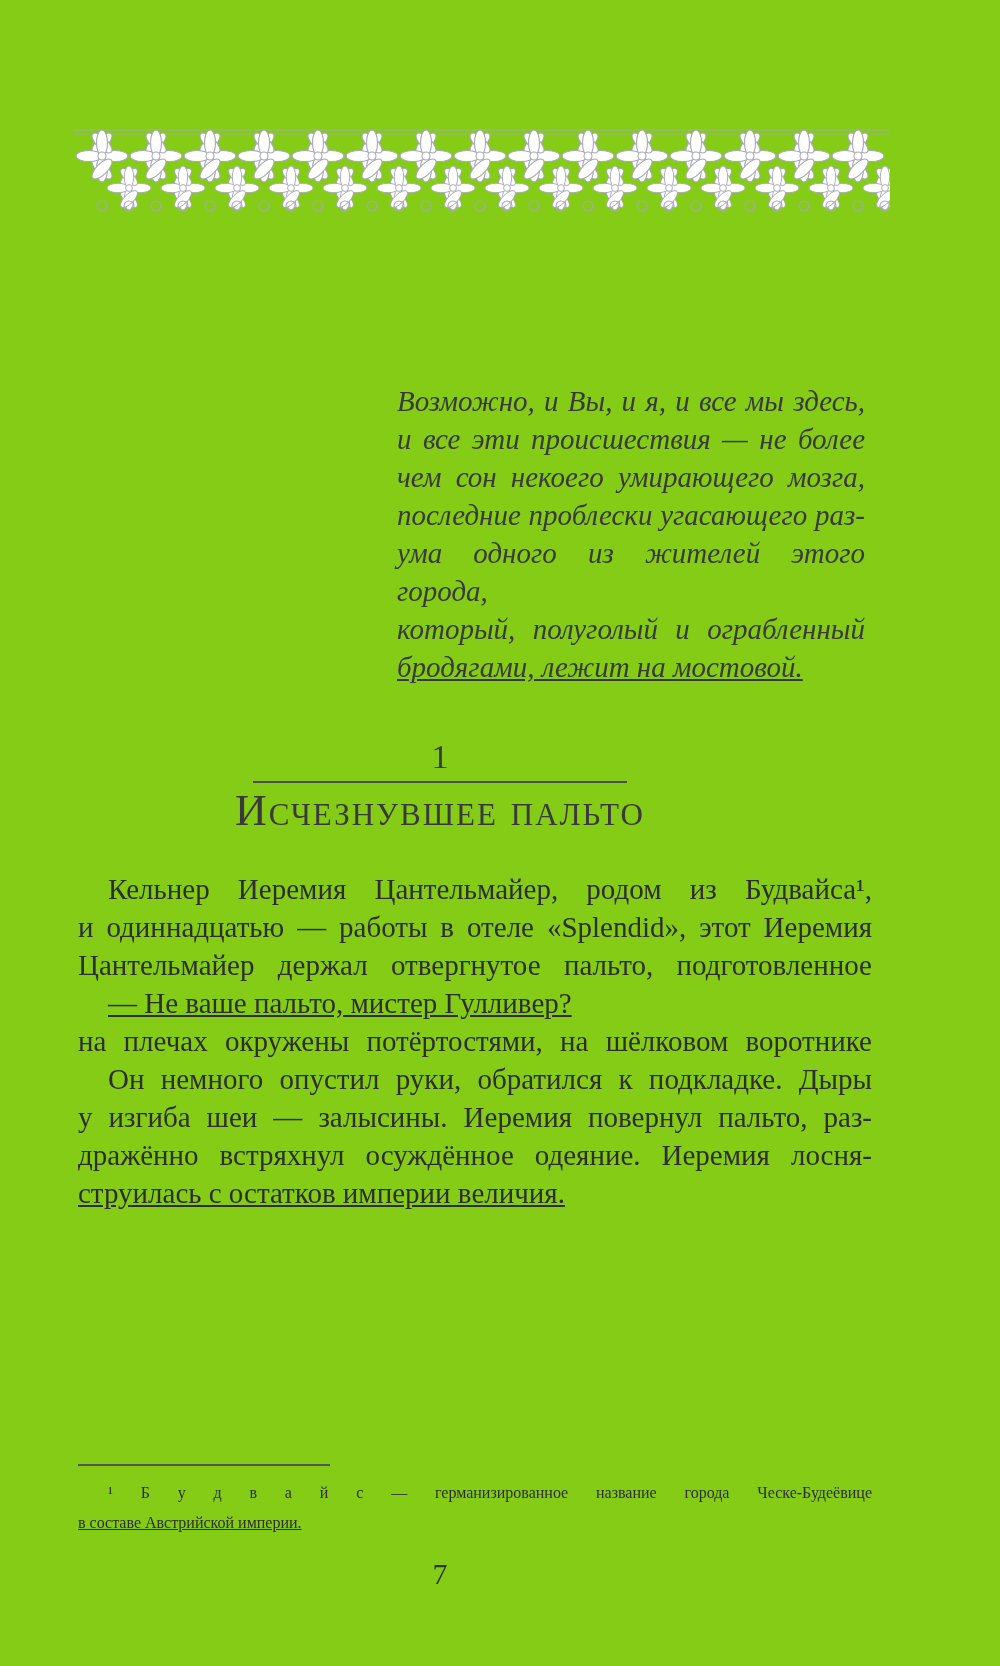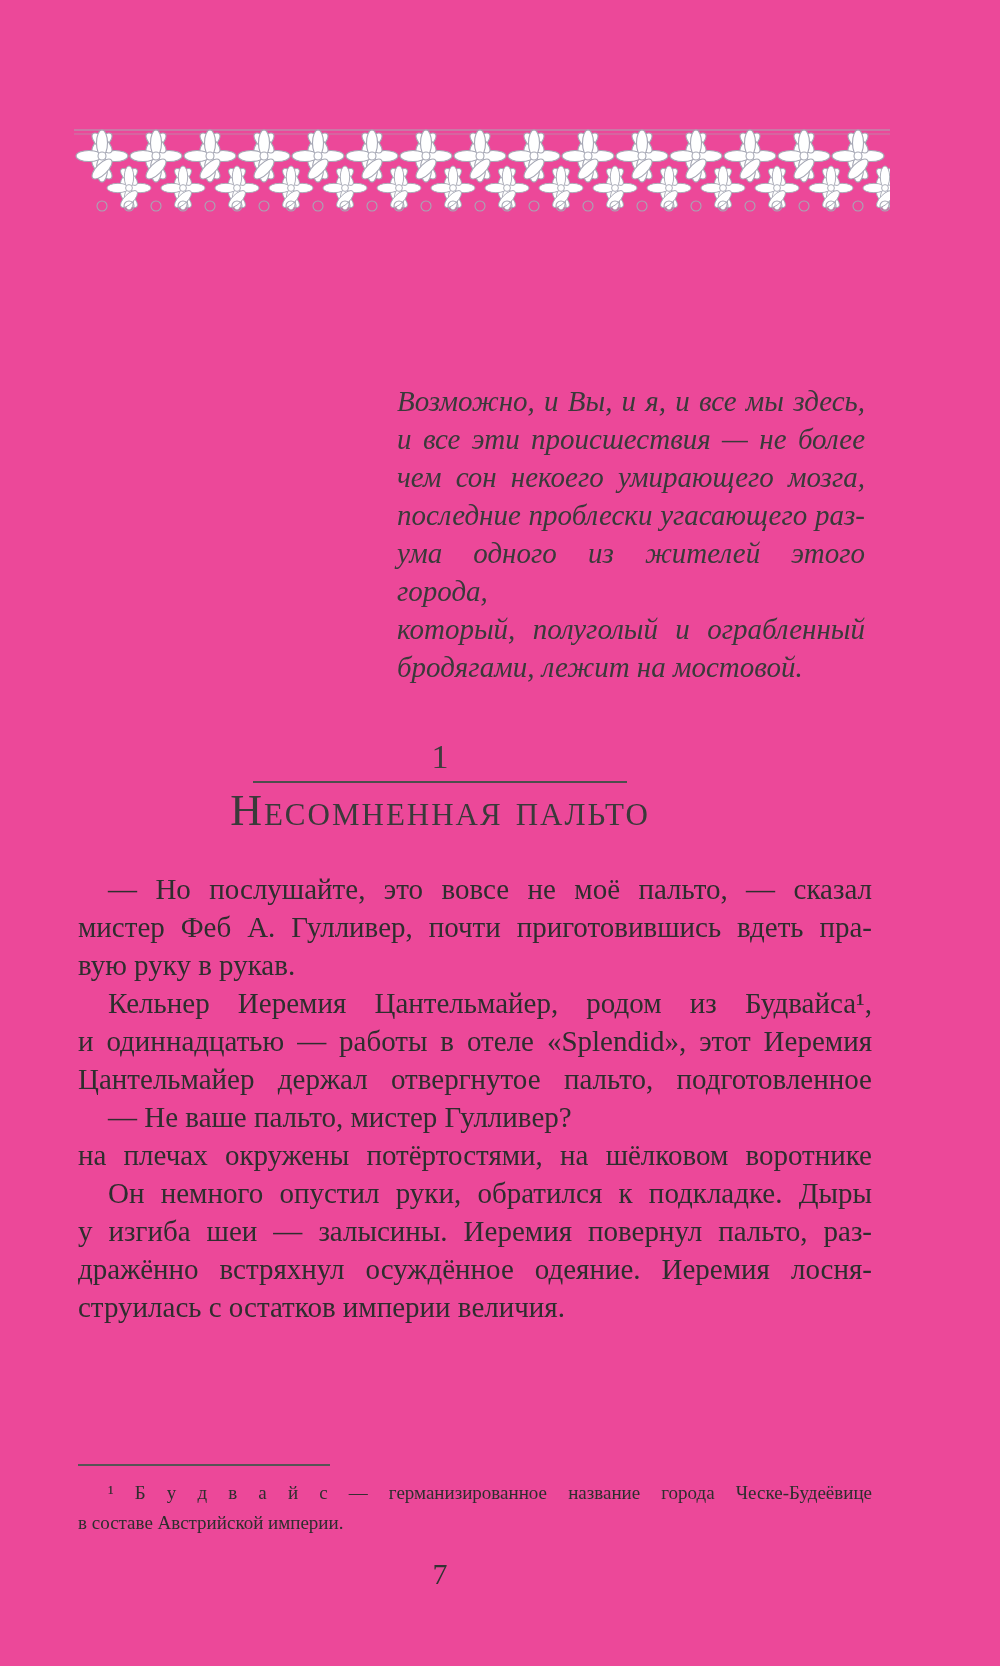--- a/index.html
+++ b/index.html
@@ -1,20 +1,20 @@
 <!DOCTYPE html>
 <html style="--lace: #a6a8b5;"><head>
 <meta charset="utf-8">
 <style>
   html,body { margin:0; padding:0; background:#e8e8e8; }
   .page {
     position:relative;
     width:1000px; height:1666px;
     margin:0 auto;
-    background:#ec4899;
+    background:#84cc16;
     font-family:"Liberation Serif","DejaVu Serif",serif;
     color:#2e2e2e;
     overflow:hidden;
   }
   
   .lace {
     position:absolute; left:74px; top:126px;
     width:816px; height:88px;
     color:var(--lace,#a6a8b5);
   }
@@ -40,30 +40,30 @@
     font-variant:small-caps;
     font-size:44px; line-height:52px;
     letter-spacing:2px; color:#3a3a3a;
   }
   
   .body-text {
     position:absolute; left:78px; top:870px; width:794px;
     font-size:29px; line-height:38px;
   }
   .tline { text-align:justify; text-align-last:justify; }
-  .tline.last { text-align:left; text-align-last:left; }
+  .tline.last { text-align:left; text-align-last:left;text-decoration:underline; }
   .tline.indent { text-indent:30px; }
   
   .footnote-rule {
     position:absolute; left:78px; top:1464px; width:252px; height:0;
     border-top:2px solid #555555;
   }
   .footnote {
     position:absolute; left:78px; top:1478px; width:794px;
-    font-size:19px; line-height:30px;
+    font-size:16px; line-height:30px;
   }
   .page-number {
     position:absolute; left:0; top:1556px; width:880px;
     text-align:center; font-size:30px; line-height:36px; color:#333333;
   }
 </style>
 </head>
 <body>
 
 <div class="page">
@@ -154,29 +154,24 @@
       <div class="tline">чем сон некоего умирающего мозга,</div>
       <div class="tline">последние проблески угасающего раз-</div>
       <div class="tline">ума одного из жителей этого города,</div>
       <div class="tline">который, полуголый и ограбленный</div>
       <div class="tline last">бродягами, лежит на мостовой.</div>
     </div>
 
   <div class="chapter-head">
     <div class="chapter-num">1</div>
     <div class="chapter-rule"></div>
-    <div class="chapter-title">Несомненная пальто</div>
+    <div class="chapter-title">Исчезнувшее пальто</div>
   </div>
 
   <div class="body-text">
-      <div>
-        <div class="tline indent">— Но послушайте, это вовсе не моё пальто, — сказал</div>
-        <div class="tline">мистер Феб А. Гулливер, почти приготовившись вдеть пра-</div>
-        <div class="tline last">вую руку в рукав.</div>
-      </div>
       <div>
         <div class="tline indent">Кельнер Иеремия Цантельмайер, родом из Будвайса¹,</div>
         <div class="tline">и одиннадцатью — работы в отеле «Splendid», этот Иеремия</div>
         <div class="tline">Цантельмайер держал отвергнутое пальто, подготовленное</div>
       </div>
       <div>
         <div class="tline last indent">— Не ваше пальто, мистер Гулливер?</div>
       </div>
       <div>
         <div class="tline">на плечах окружены потёртостями, на шёлковом воротнике</div>

